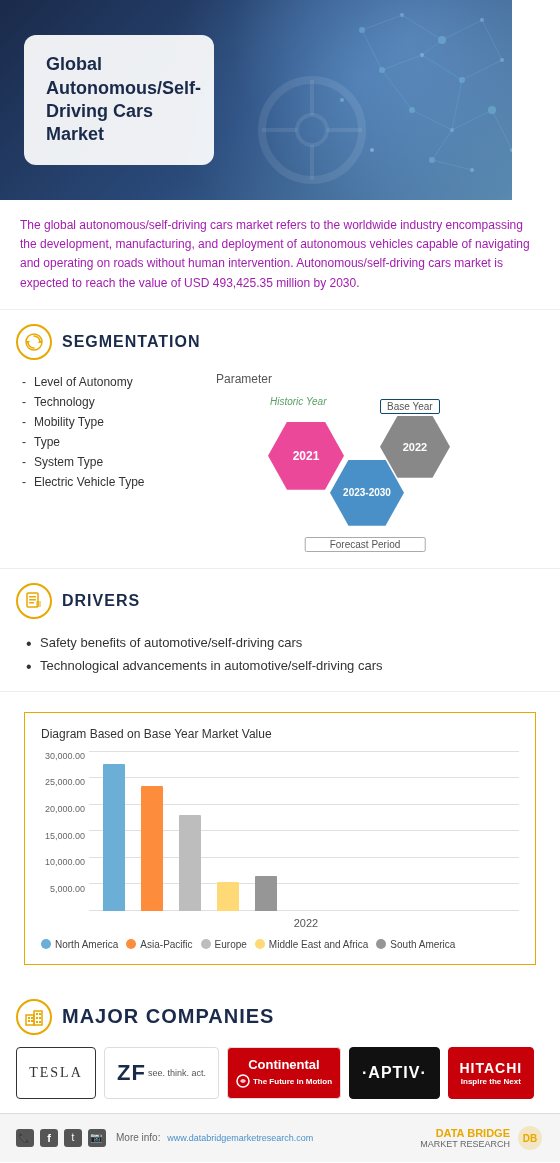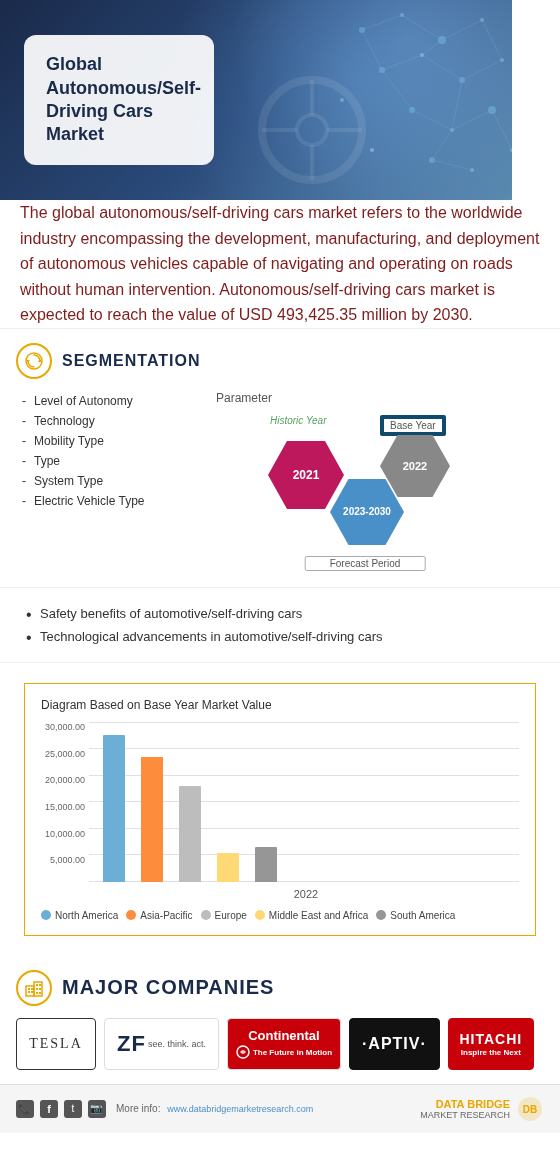--- a/index.html
+++ b/index.html
@@ -40,23 +40,23 @@
     }
     .hero-title {
       font-size: 18px;
       font-weight: 700;
       color: #1a2a4a;
       line-height: 1.3;
     }
 
     
     .description {
-      padding: 0 20px;
-      font-size: 16px;
-      color: #7f1d1d;
+      padding: 16px 20px;
+      font-size: 12px;
+      color: #a21caf;
       line-height: 1.6;
       border-bottom: 1px solid #eee;
     }
 
     
     .section {
       padding: 14px 16px;
       border-bottom: 1px solid #eee;
     }
 
@@ -127,21 +127,21 @@
       width: 68px;
       height: 60px;
       display: flex;
       align-items: center;
       justify-content: center;
       font-size: 11px;
       font-weight: 700;
       color: white;
       clip-path: polygon(25% 0%, 75% 0%, 100% 50%, 75% 100%, 25% 100%, 0% 50%);
     }
-    .hex-2021 { background: #be185d; top: 30px; left: 20px; width: 72px; height: 64px; font-size: 12px; }
+    .hex-2021 { background: #ec4899; top: 30px; left: 20px; width: 72px; height: 64px; font-size: 12px; }
     .hex-2022 { background: #888; top: 22px; left: 112px; }
     .hex-forecast { background: #4a90c8; top: 62px; left: 70px; font-size: 10px; }
 
     
     .drivers-list {
       list-style: none;
       padding: 0 0 0 8px;
     }
     .drivers-list li {
       font-size: 13px;
@@ -418,21 +418,21 @@
       </ul>
     </div>
 
     <div class="seg-diagram">
       <div style="font-size:12px;color:#555;margin-bottom:8px;align-self:flex-start;margin-left:30px;">Parameter</div>
       <div class="hexagons-container" style="position:relative;width:210px;height:160px;">
 
         <div style="position:absolute;top:2px;left:10px;font-size:10px;color:#5aa060;font-style:italic;">Historic Year</div>
 
         <div style="position:absolute;top:2px;left:120px;">
-          <span style="border:4px solid #0c4a6e;padding:1px 6px;font-size:10px;color:#555;background:white;border-radius:2px;">Base Year</span>
+          <span style="border:1px solid #0c4a6e;padding:1px 6px;font-size:10px;color:#555;background:white;border-radius:2px;">Base Year</span>
         </div>
 
         <div class="hex hex-2021" style="top:28px;left:8px;width:76px;height:68px;">
           <span>2021</span>
         </div>
 
         <div class="hex hex-2022" style="top:22px;left:120px;width:70px;height:62px;">
           <span>2022</span>
         </div>
 
@@ -442,20 +442,32 @@
 
         <div style="position:absolute;bottom:2px;left:50%;transform:translateX(-50%);white-space:nowrap;">
           <span style="border:1px solid #aaa;padding:1px 24px;font-size:10px;color:#555;background:white;border-radius:2px;">Forecast Period</span>
         </div>
       </div>
     </div>
   </div>
 </div>
 
 <div class="section">
+  <div class="section-header">
+    <div class="section-icon">
+      <svg width="20" height="20" viewBox="0 0 20 20">
+        <rect x="3" y="2" width="11" height="14" rx="1" fill="none" stroke="#e8a800" stroke-width="1.5"></rect>
+        <rect x="5" y="5" width="7" height="1.5" rx="0.5" fill="#e8a800"></rect>
+        <rect x="5" y="8" width="7" height="1.5" rx="0.5" fill="#e8a800"></rect>
+        <rect x="5" y="11" width="5" height="1.5" rx="0.5" fill="#e8a800"></rect>
+        <rect x="12" y="10" width="5" height="6" rx="0.5" fill="#e8a800" opacity="0.5"></rect>
+      </svg>
+    </div>
+    <span class="section-title">DRIVERS</span>
+  </div>
 
   <ul class="drivers-list">
     <li>Safety benefits of automotive/self-driving cars</li>
     <li>Technological advancements in automotive/self-driving cars</li>
   </ul>
 </div>
 
 <div style="padding: 8px 12px;">
   <div class="chart-section">
     <div class="chart-title">Diagram Based on Base Year Market Value</div>

